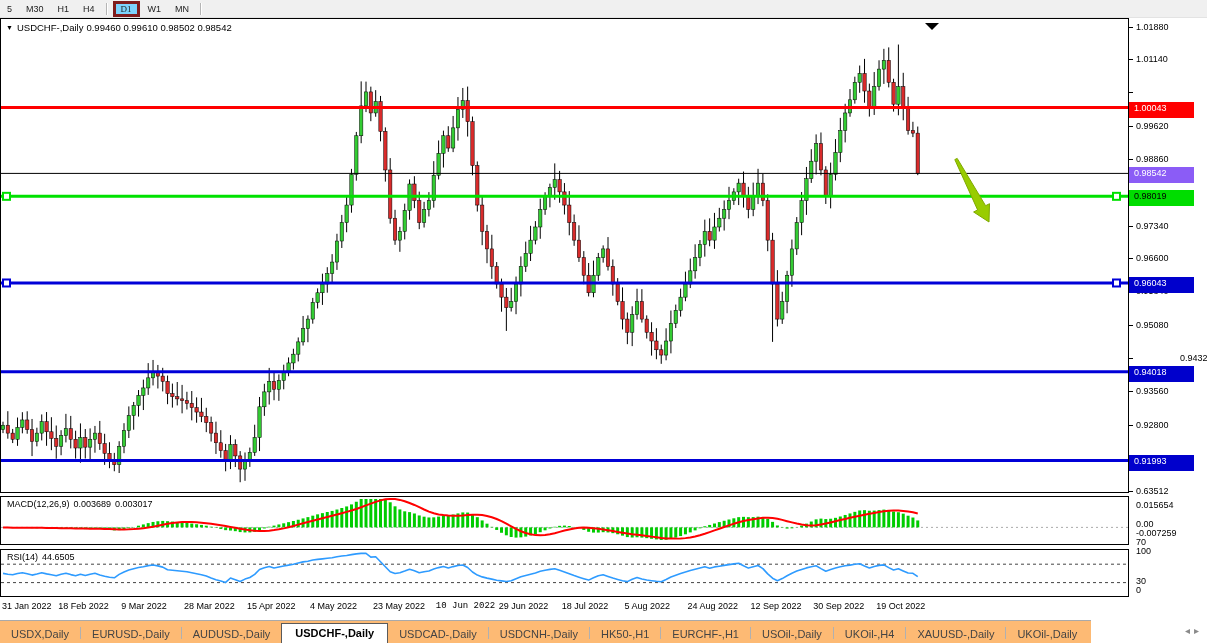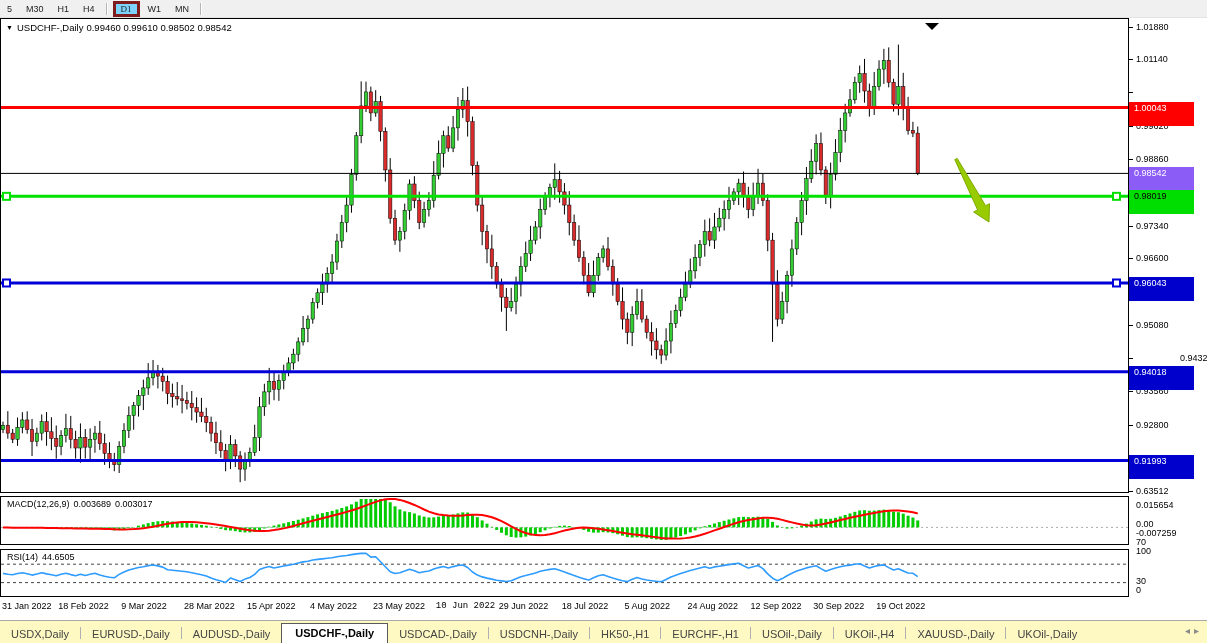--- a/index.html
+++ b/index.html
@@ -19,26 +19,26 @@
   .panel svg{position:absolute;left:0;top:0;}
   
   #chart-title{position:absolute;left:6px;top:22px;font-size:9.5px;color:#000;white-space:nowrap;}
   #chart-title .tri{font-size:7px;vertical-align:1px;margin-right:4px;}
   #chart-title span{margin-right:3px;}
   .ind-label{position:absolute;left:7px;font-size:9px;color:#000;white-space:nowrap;}
   .ind-label span{margin-right:4px;}
   
   .tickmark{position:absolute;left:1129px;width:4px;height:1px;background:#000;}
   .axis-label{position:absolute;left:1136px;font-size:9px;color:#000;white-space:nowrap;}
-  .badge{position:absolute;left:1129px;width:60px;height:24px;font-size:9px;line-height:12px;
+  .badge{position:absolute;left:1129px;width:60px;height:16px;font-size:9px;line-height:12px;
          padding-left:5px;white-space:nowrap;}
   
   .date-label{position:absolute;top:601px;font-size:9px;color:#000;white-space:nowrap;}
   
-  #tabbar{position:absolute;left:0;top:620px;width:1207px;height:23px;background:#fef9c3;
+  #tabbar{position:absolute;left:0;top:620px;width:1091px;height:23px;background:#fdba74;
           border-top:1px solid #a9a9a9;display:flex;align-items:flex-end;}
   .tab{font-size:11px;color:#444;padding:3px 11px 4px 11px;white-space:nowrap;cursor:default;}
   .tab.active{background:#fff;border:1px solid #5a5a5a;border-bottom:1px solid #fff;
               color:#000;font-weight:700;padding:3px 13px 4px 13px;}
   .tabsep{width:1px;height:12px;background:#b0b0b0;margin-bottom:5px;}
   #tab-scroll{position:absolute;right:4px;top:625px;font-size:10px;color:#8a8a8a;
               letter-spacing:4px;cursor:default;}
 </style>
 </head>
 <body>

